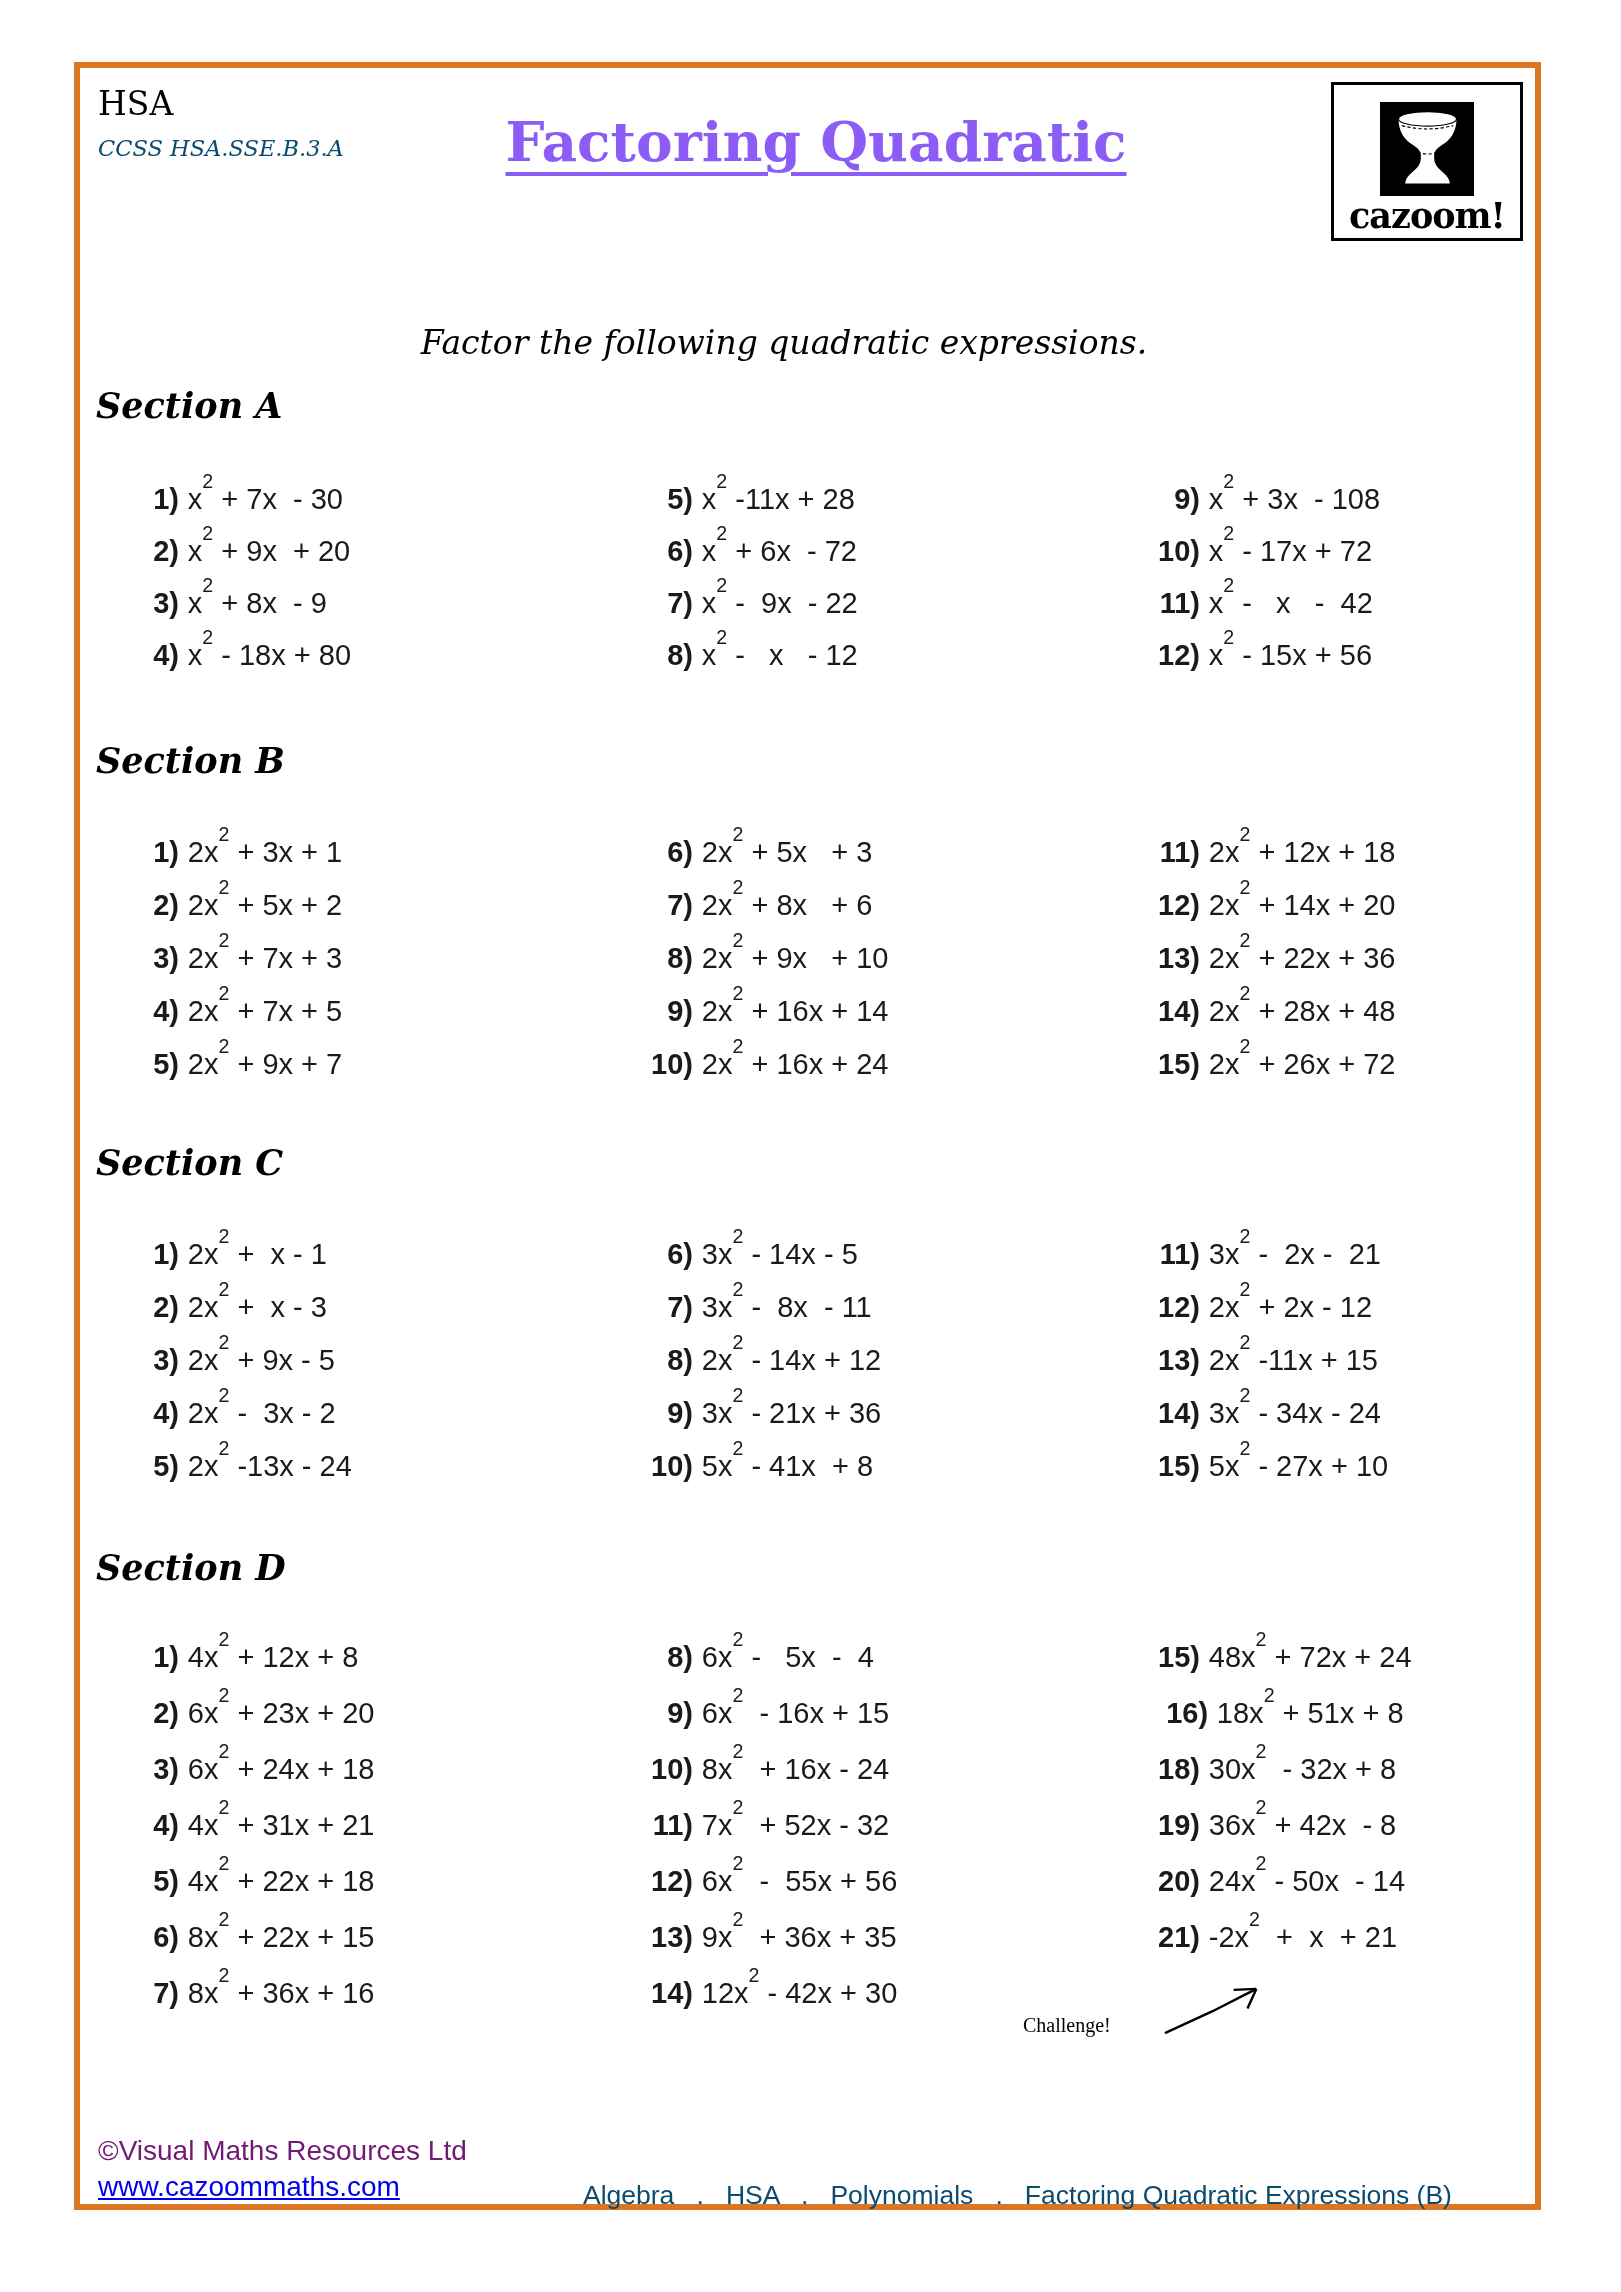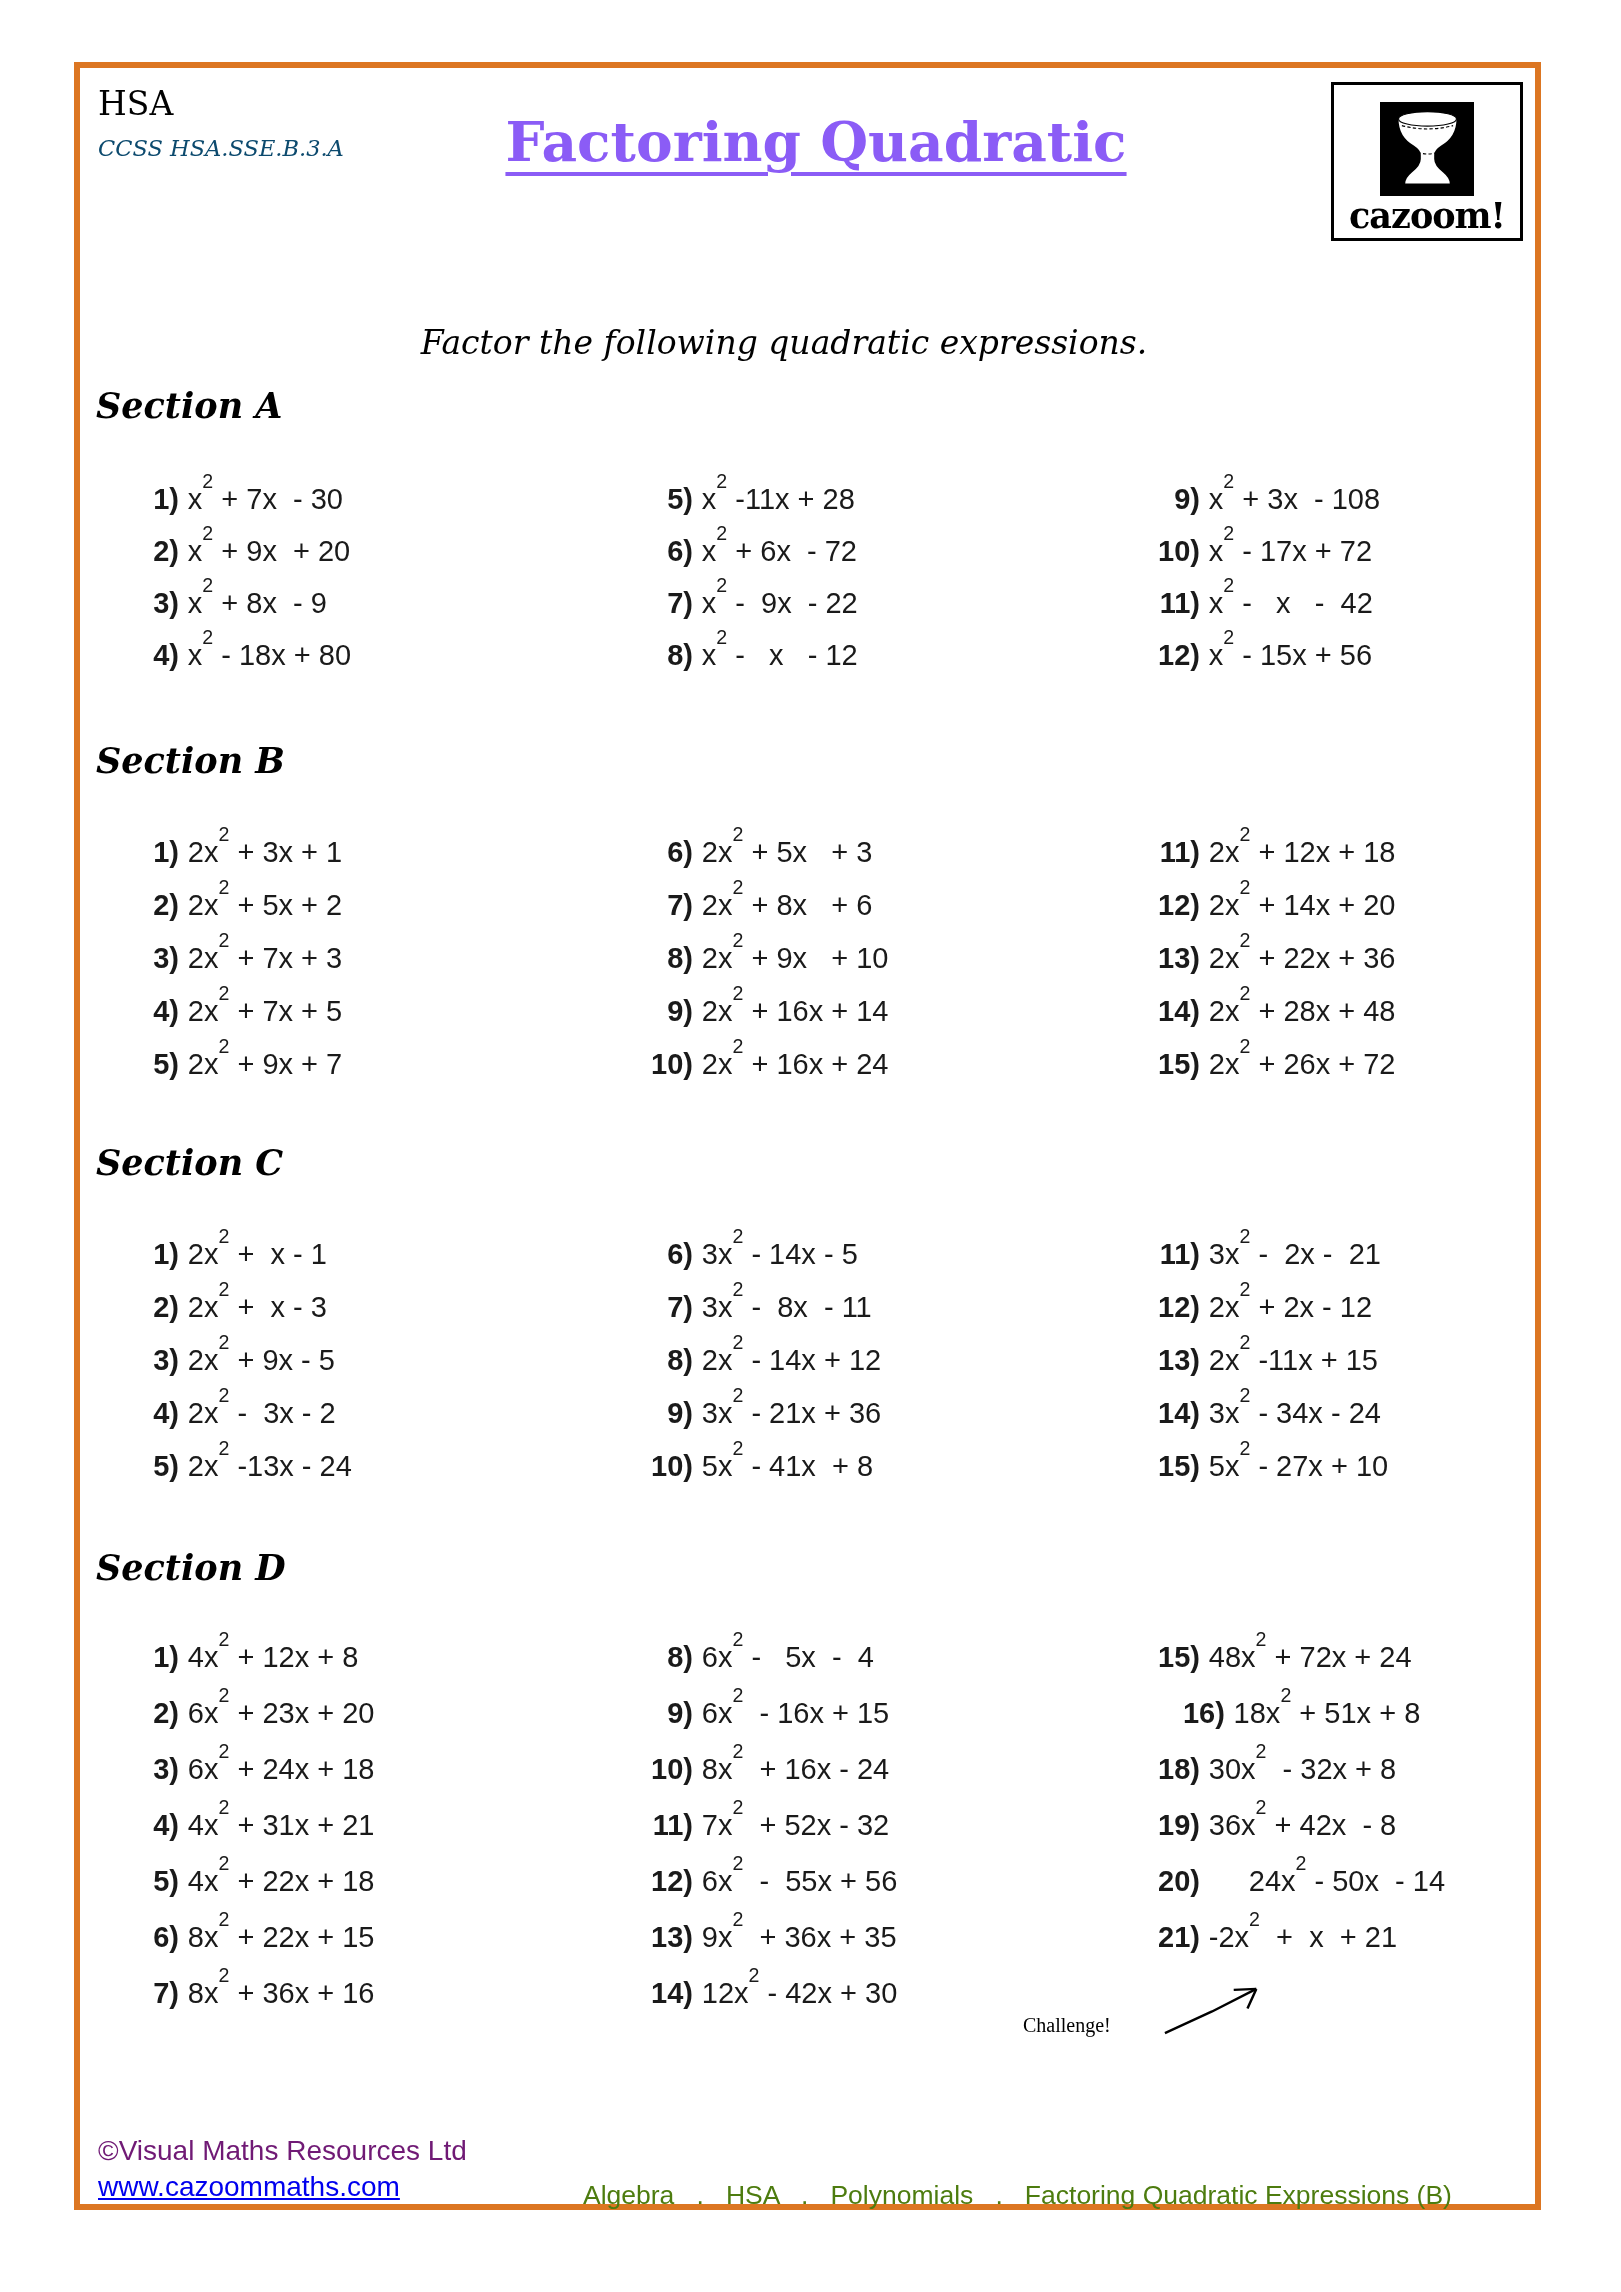--- a/index.html
+++ b/index.html
@@ -53,21 +53,21 @@
   .q-expr sup { font-size:19.6px; line-height:0; position:relative; top:-10.8px; }
   .challenge {
     position:absolute; left:1023px; top:2014px; font-size:20px; color:#000;font-family:Liberation Serif, serif;
   }
   .challenge-arrow { position:absolute; left:1161px; top:1980px; }
   .footer-copy { position:absolute; left:98px; top:2135px; font-size:28px; color:#701a75; }
   .footer-link {
     position:absolute; left:98px; top:2171px; font-size:28px;
     color:#0000EE; text-decoration:underline; cursor:pointer;
   }
-  .footer-crumb { position:absolute; left:583px; top:2180px; font-size:26.5px; white-space:pre; color:#4d7c0f;text-align:center; }
+  .footer-crumb { position:absolute; left:583px; top:2180px; font-size:26.5px; white-space:pre; color:#0c4a6e;text-align:center; }
 </style>
 </head>
 <body>
 
 <div class="page">
   <div class="frame"></div>
 
   <div class="hsa">HSA</div>
   <div class="ccss">CCSS HSA.SSE.B.3.A</div>
 
@@ -350,21 +350,21 @@
           <span class="q-expr">18x<sup>2</sup> + 51x + 8</span>
         </div>
         <div class="q-row" style="height: 56px;">
           <span class="q-num">18)</span>
           <span class="q-expr">30x<sup>2</sup>  - 32x + 8</span>
         </div>
         <div class="q-row" style="height: 56px;">
           <span class="q-num">19)</span>
           <span class="q-expr">36x<sup>2</sup> + 42x  - 8</span>
         </div>
-        <div class="q-row" style="height: 56px; gap: 40px;">
+        <div class="q-row" style="height: 56px;">
           <span class="q-num">20)</span>
           <span class="q-expr">24x<sup>2</sup> - 50x  - 14</span>
         </div>
         <div class="q-row" style="height: 56px;">
           <span class="q-num">21)</span>
           <span class="q-expr">-2x<sup>2</sup>  +  x  + 21</span>
         </div>
       </div>
     </div>
 

